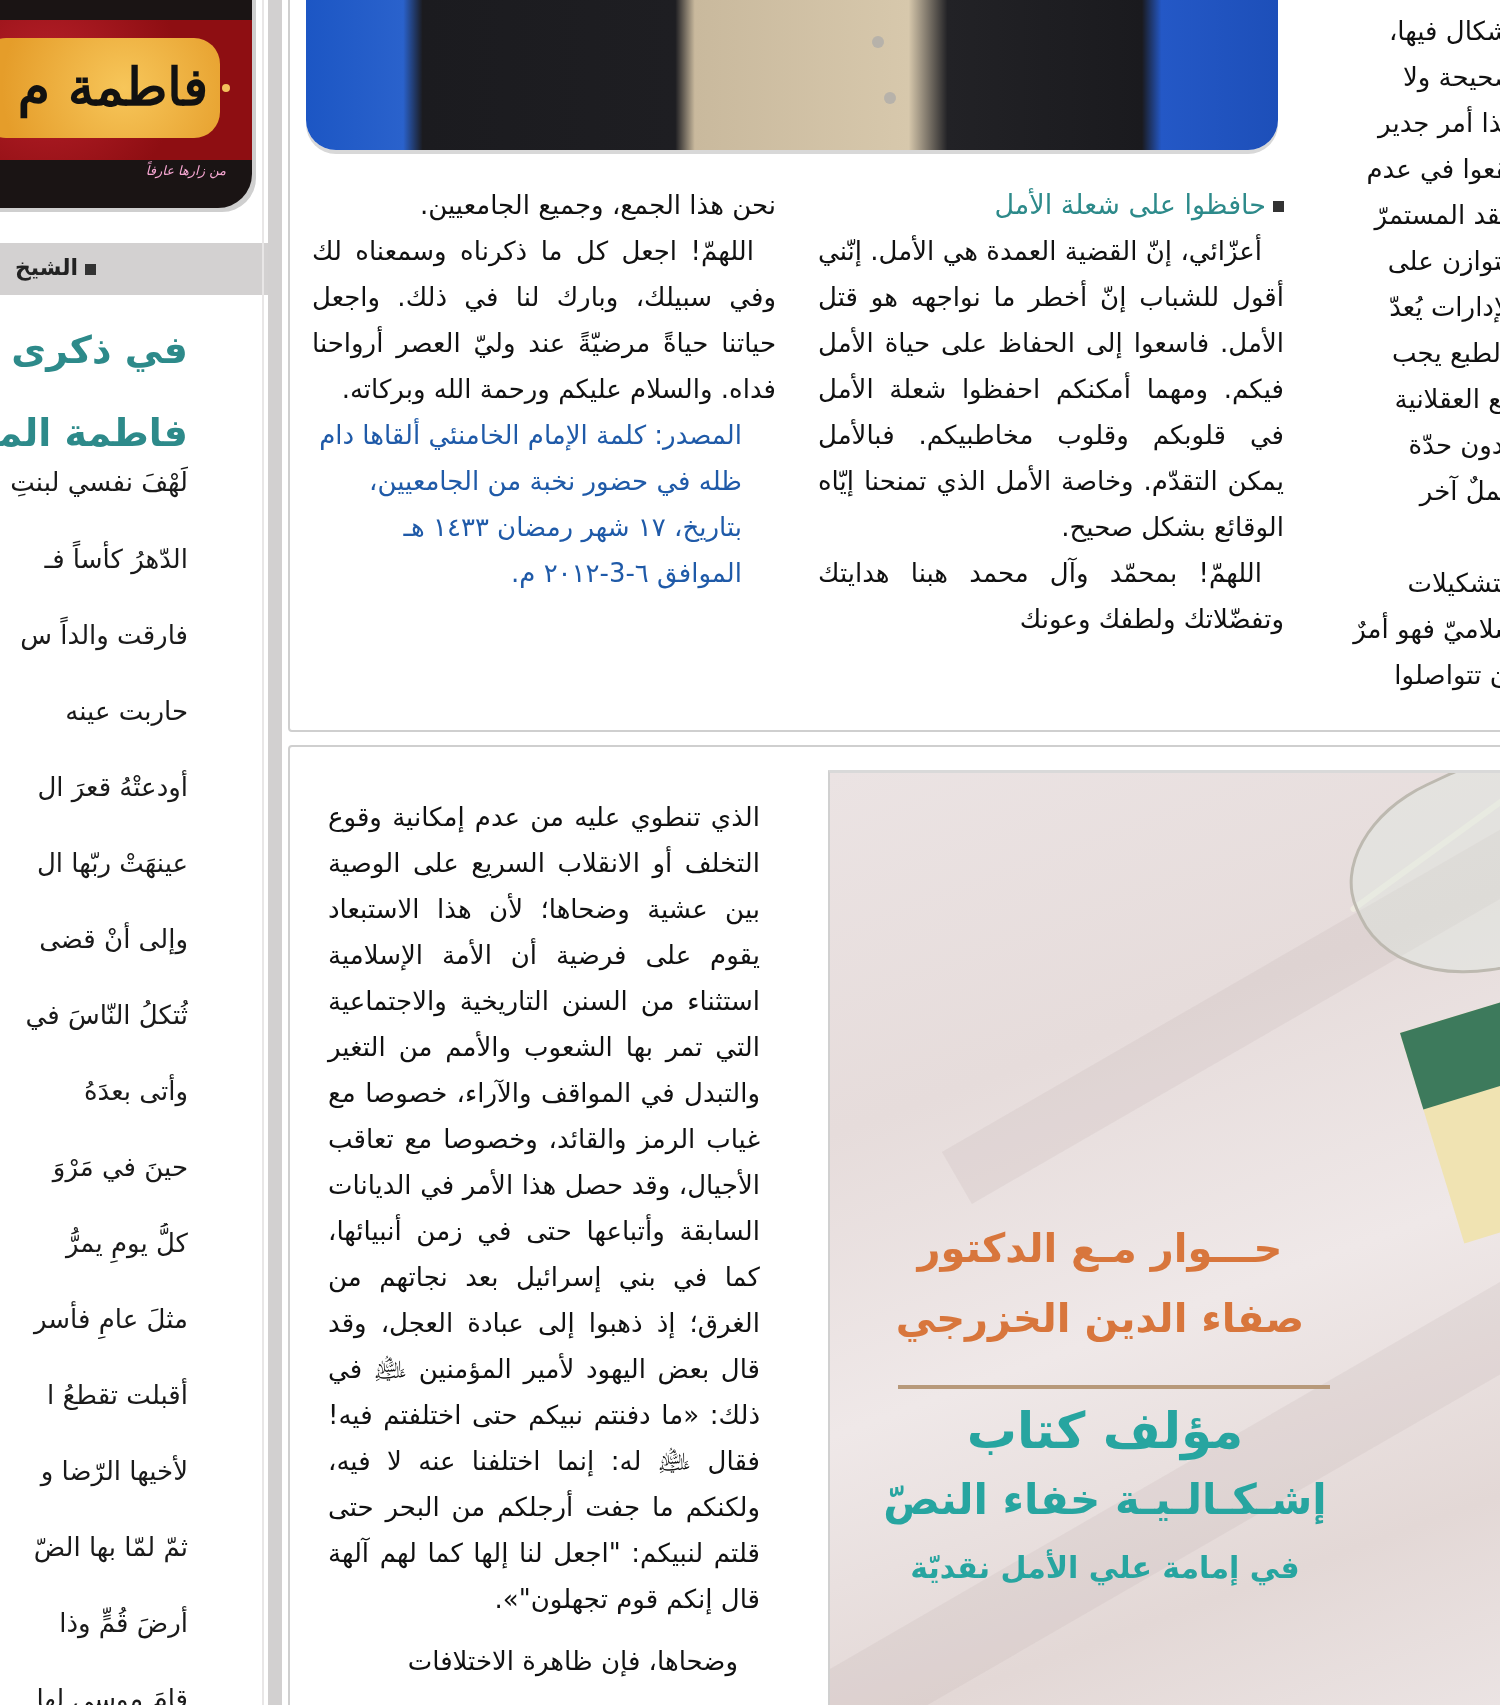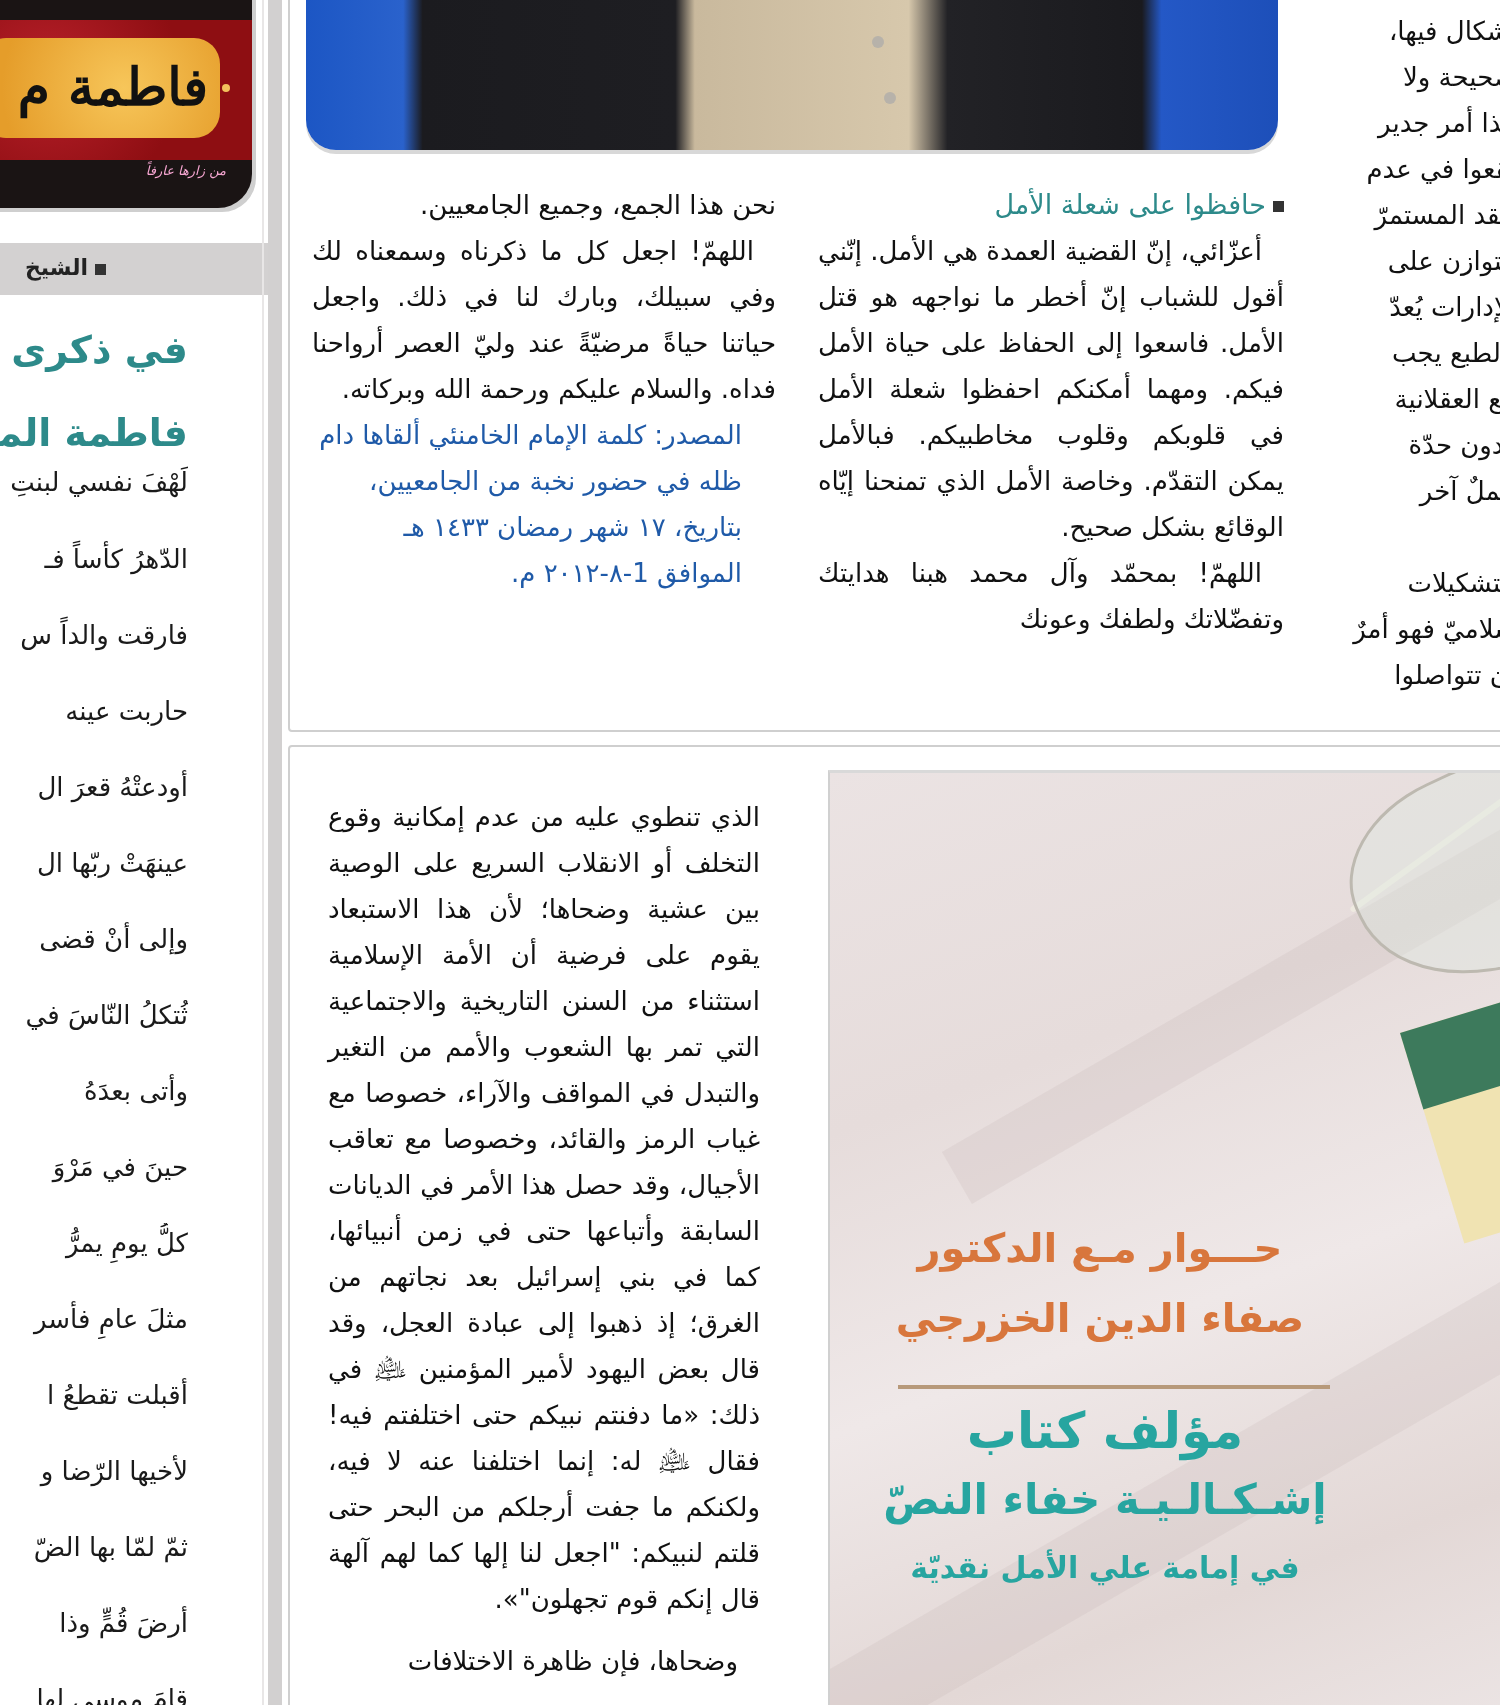--- a/index.html
+++ b/index.html
@@ -34,21 +34,21 @@
   .poster-dot { left:262px; top:104px; width:8px; height:8px; border-radius:50%; background:#f3c15c; }
   .poster-caption {
     left:40px; top:178px; width:200px; text-align:right; direction:rtl;
     font-size:13px; color:#f9a8d4; line-height:26px; font-style:italic;margin-left:26px;
   }
   .author-bar {
     left:0; top:243px; width:268px; height:52px; background:#d3d1d1;
   }
   .author-label {
     left:0; top:248px; width:96px; direction:rtl; text-align:right;
-    font-weight:bold; font-size:22px; color:#222; line-height:40px; white-space:nowrap; overflow:hidden;padding-left:10px;
+    font-weight:bold; font-size:22px; color:#222; line-height:40px; white-space:nowrap; overflow:hidden;
   }
   .sq { display:inline-block; width:11px; height:11px; background:#333; margin-left:7px; vertical-align:middle; }
   .poem-title {
     left:0; width:188px; direction:rtl; text-align:right;
     font-weight:bold; font-size:38px; color:#2d8a8a; white-space:nowrap; overflow:hidden;
     line-height:50px;
   }
   .poem-line {
     left:0; width:188px; direction:rtl; text-align:right; white-space:nowrap; overflow:hidden;
     font-size:26px; color:#1a1a1a; line-height:40px;
@@ -169,21 +169,21 @@
   <div class="subhead">
     <span class="sq"></span><span>حافظوا على شعلة الأمل</span>
   </div>
   <div class="col indent">أعزّائي، إنّ القضية العمدة هي الأمل. إنّني أقول للشباب إنّ أخطر ما نواجهه هو قتل الأمل. فاسعوا إلى الحفاظ على حياة الأمل فيكم. ومهما أمكنكم احفظوا شعلة الأمل في قلوبكم وقلوب مخاطبيكم. فبالأمل يمكن التقدّم. وخاصة الأمل الذي تمنحنا إيّاه الوقائع بشكل صحيح.</div>
   <div class="col indent">اللهمّ! بمحمّد وآل محمد هبنا هدايتك وتفضّلاتك ولطفك وعونك</div>
 </div>
 
 <div class="abs" style="left:312px; top:182px; width:464px;">
   <div class="col">نحن هذا الجمع، وجميع الجامعيين.</div>
   <div class="col indent">اللهمّ! اجعل كل ما ذكرناه وسمعناه لك وفي سبيلك، وبارك لنا في ذلك. واجعل حياتنا حياةً مرضيّةً عند وليّ العصر أرواحنا فداه. والسلام عليكم ورحمة الله وبركاته.</div>
-  <div class="source" style="text-indent:0; width:430px;">المصدر: كلمة الإمام الخامنئي ألقاها دام ظله في حضور نخبة من الجامعيين، بتاريخ، ١٧ شهر رمضان ١٤٣٣ هـ الموافق 1-٨-٢٠١٢ م.</div>
+  <div class="source" style="text-indent:0; width:430px;">المصدر: كلمة الإمام الخامنئي ألقاها دام ظله في حضور نخبة من الجامعيين، بتاريخ، ١٧ شهر رمضان ١٤٣٣ هـ الموافق ٦-3-٢٠١٢ م.</div>
 </div>
 
 <div class="abs frame" style="left:288px; top:745px; width:1230px; height:980px;"></div>
 
 <div class="abs col" style="left:312px; top:778px; width:464px;">
   <p>الذي تنطوي عليه من عدم إمكانية وقوع التخلف أو الانقلاب السريع على الوصية بين عشية وضحاها؛ لأن هذا الاستبعاد يقوم على فرضية أن الأمة الإسلامية استثناء من السنن التاريخية والاجتماعية التي تمر بها الشعوب والأمم من التغير والتبدل في المواقف والآراء، خصوصا مع غياب الرمز والقائد، وخصوصا مع تعاقب الأجيال، وقد حصل هذا الأمر في الديانات السابقة وأتباعها حتى في زمن أنبيائها، كما في بني إسرائيل بعد نجاتهم من الغرق؛ إذ ذهبوا إلى عبادة العجل، وقد قال بعض اليهود لأمير المؤمنين ﵇ في ذلك: «ما دفنتم نبيكم حتى اختلفتم فيه! فقال ﵇ له: إنما اختلفنا عنه لا فيه، ولكنكم ما جفت أرجلكم من البحر حتى قلتم لنبيكم: "اجعل لنا إلها كما لهم آلهة قال إنكم قوم تجهلون"».</p>
   <p class="indent">وضحاها، فإن ظاهرة الاختلافات</p>
 </div>
 
 <div class="abs ad">

